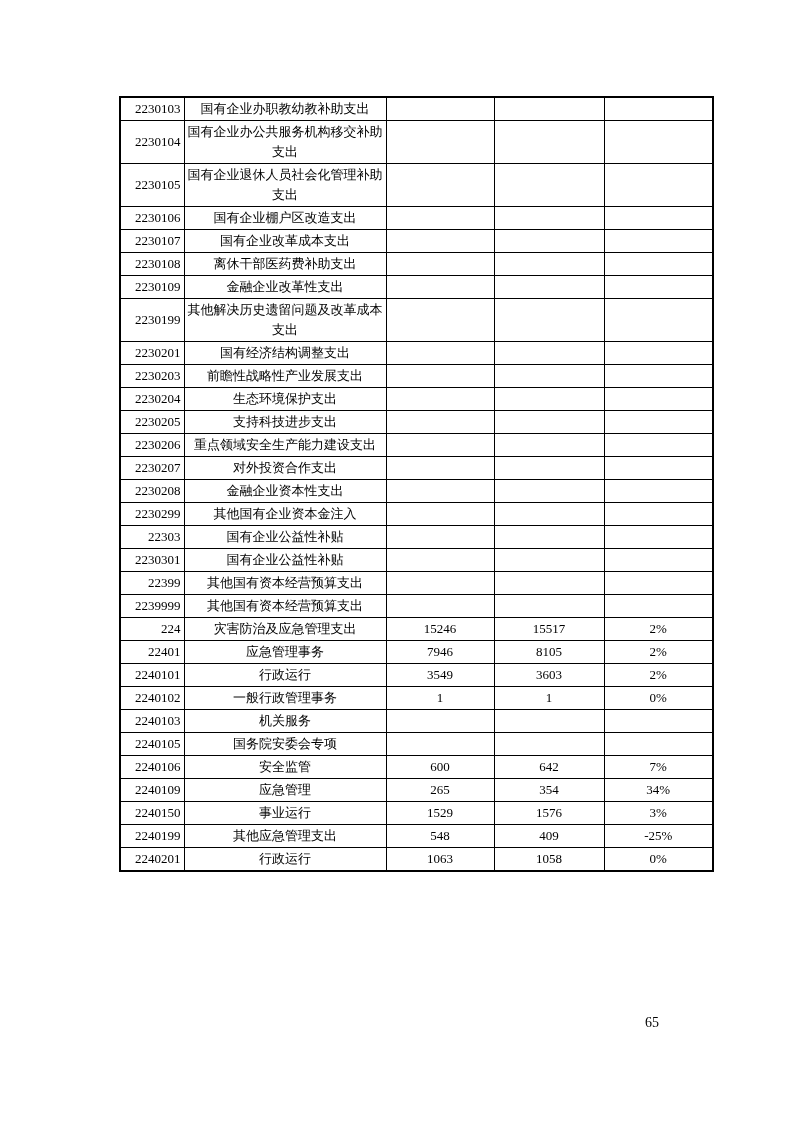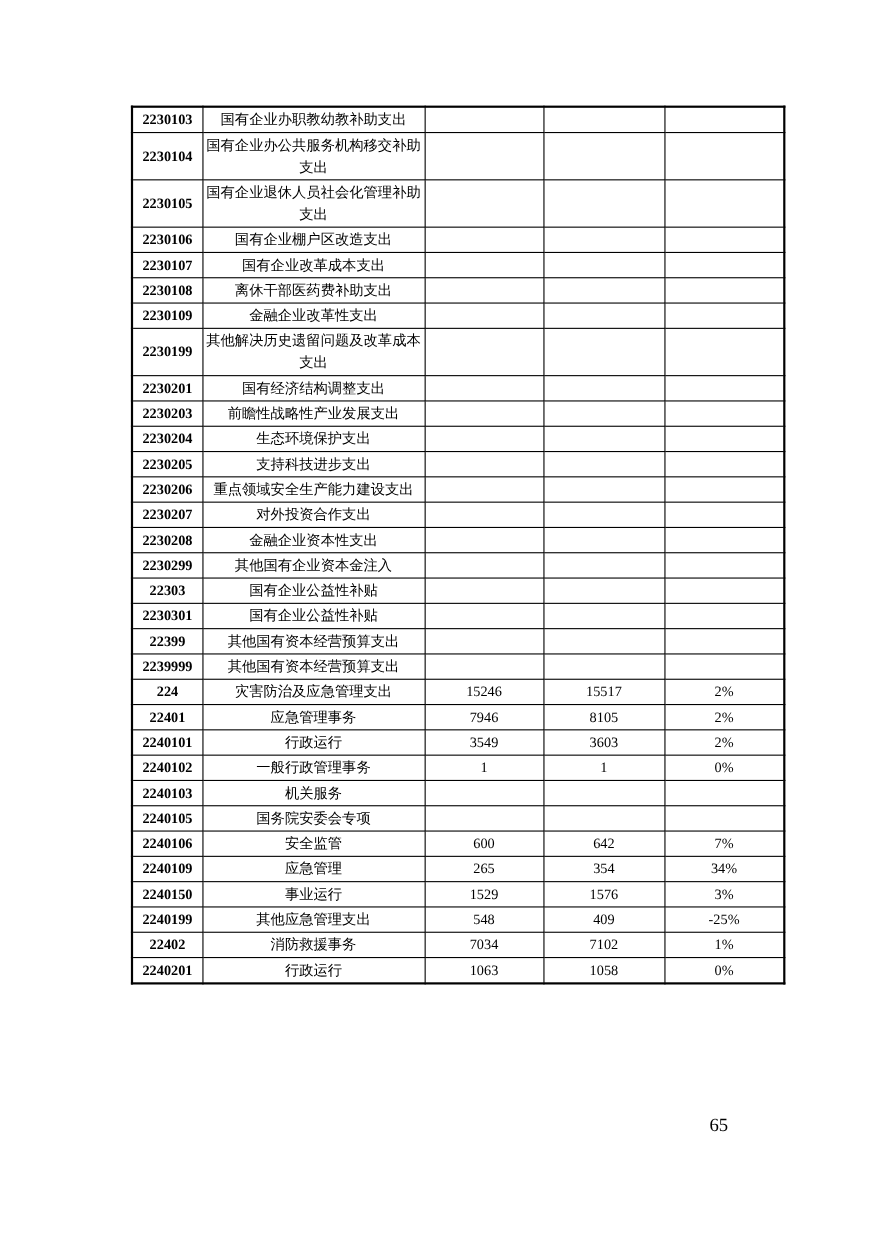--- a/index.html
+++ b/index.html
@@ -28,38 +28,37 @@
   table.budget td {
     border: 1px solid #000000;
     font-size: 13px;
     line-height: 20px;
     padding: 1px 3px;
     vertical-align: middle;
     word-break: break-all;
     overflow: hidden;
   }
   td.cell-code {
-    text-align: center;
+    text-align: right;
     padding-left: 2px;
     white-space: nowrap;
-    font-weight: bold;
   }
   td.cell-name {
     text-align: center;
   }
   td.cell-num {
     text-align: center;
     padding-left: 0;
     padding-right: 0;
   }
   .page-number {
     position: absolute;
     left: 645px;
     top: 1012px;
-    font-size: 17px;
+    font-size: 14px;
     line-height: 22px;
   }
 </style>
 </head>
 <body>
 
 <div class="page">
   <table class="budget">
     <colgroup>
       <col style="width:64px">
@@ -273,27 +272,20 @@
           <td class="cell-num">3%</td>
         </tr>
         <tr>
           <td class="cell-code">2240199</td>
           <td class="cell-name">其他应急管理支出</td>
           <td class="cell-num">548</td>
           <td class="cell-num">409</td>
           <td class="cell-num">-25%</td>
         </tr>
         <tr>
-          <td class="cell-code">22402</td>
-          <td class="cell-name">消防救援事务</td>
-          <td class="cell-num">7034</td>
-          <td class="cell-num">7102</td>
-          <td class="cell-num">1%</td>
-        </tr>
-        <tr>
           <td class="cell-code">2240201</td>
           <td class="cell-name">行政运行</td>
           <td class="cell-num">1063</td>
           <td class="cell-num">1058</td>
           <td class="cell-num">0%</td>
         </tr>
       </tbody>
   </table>
   <div class="page-number">65</div>
 </div>

